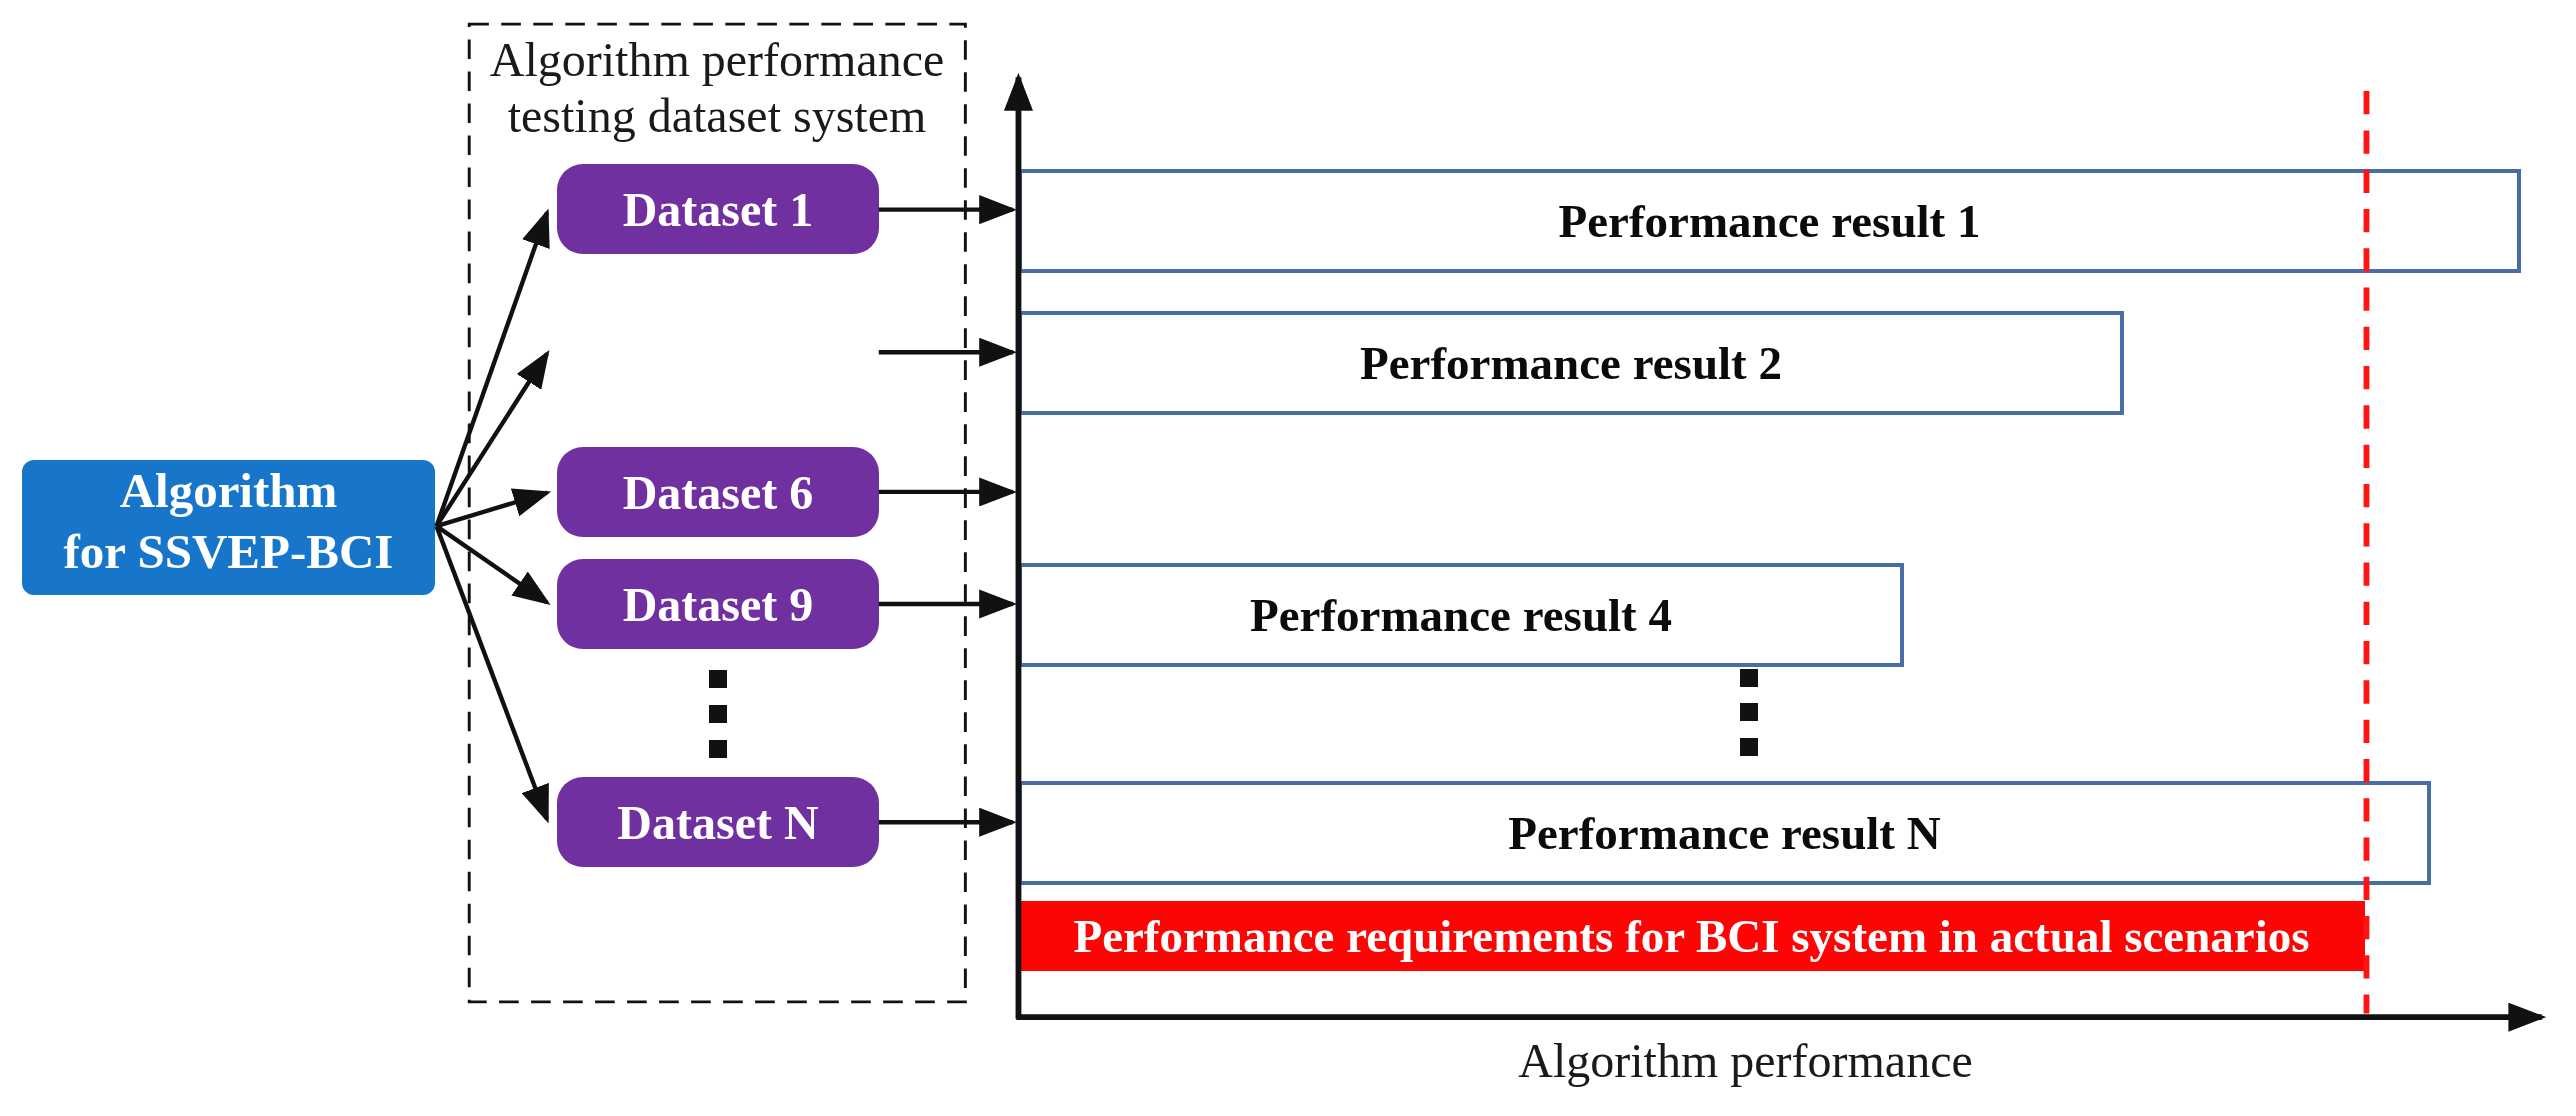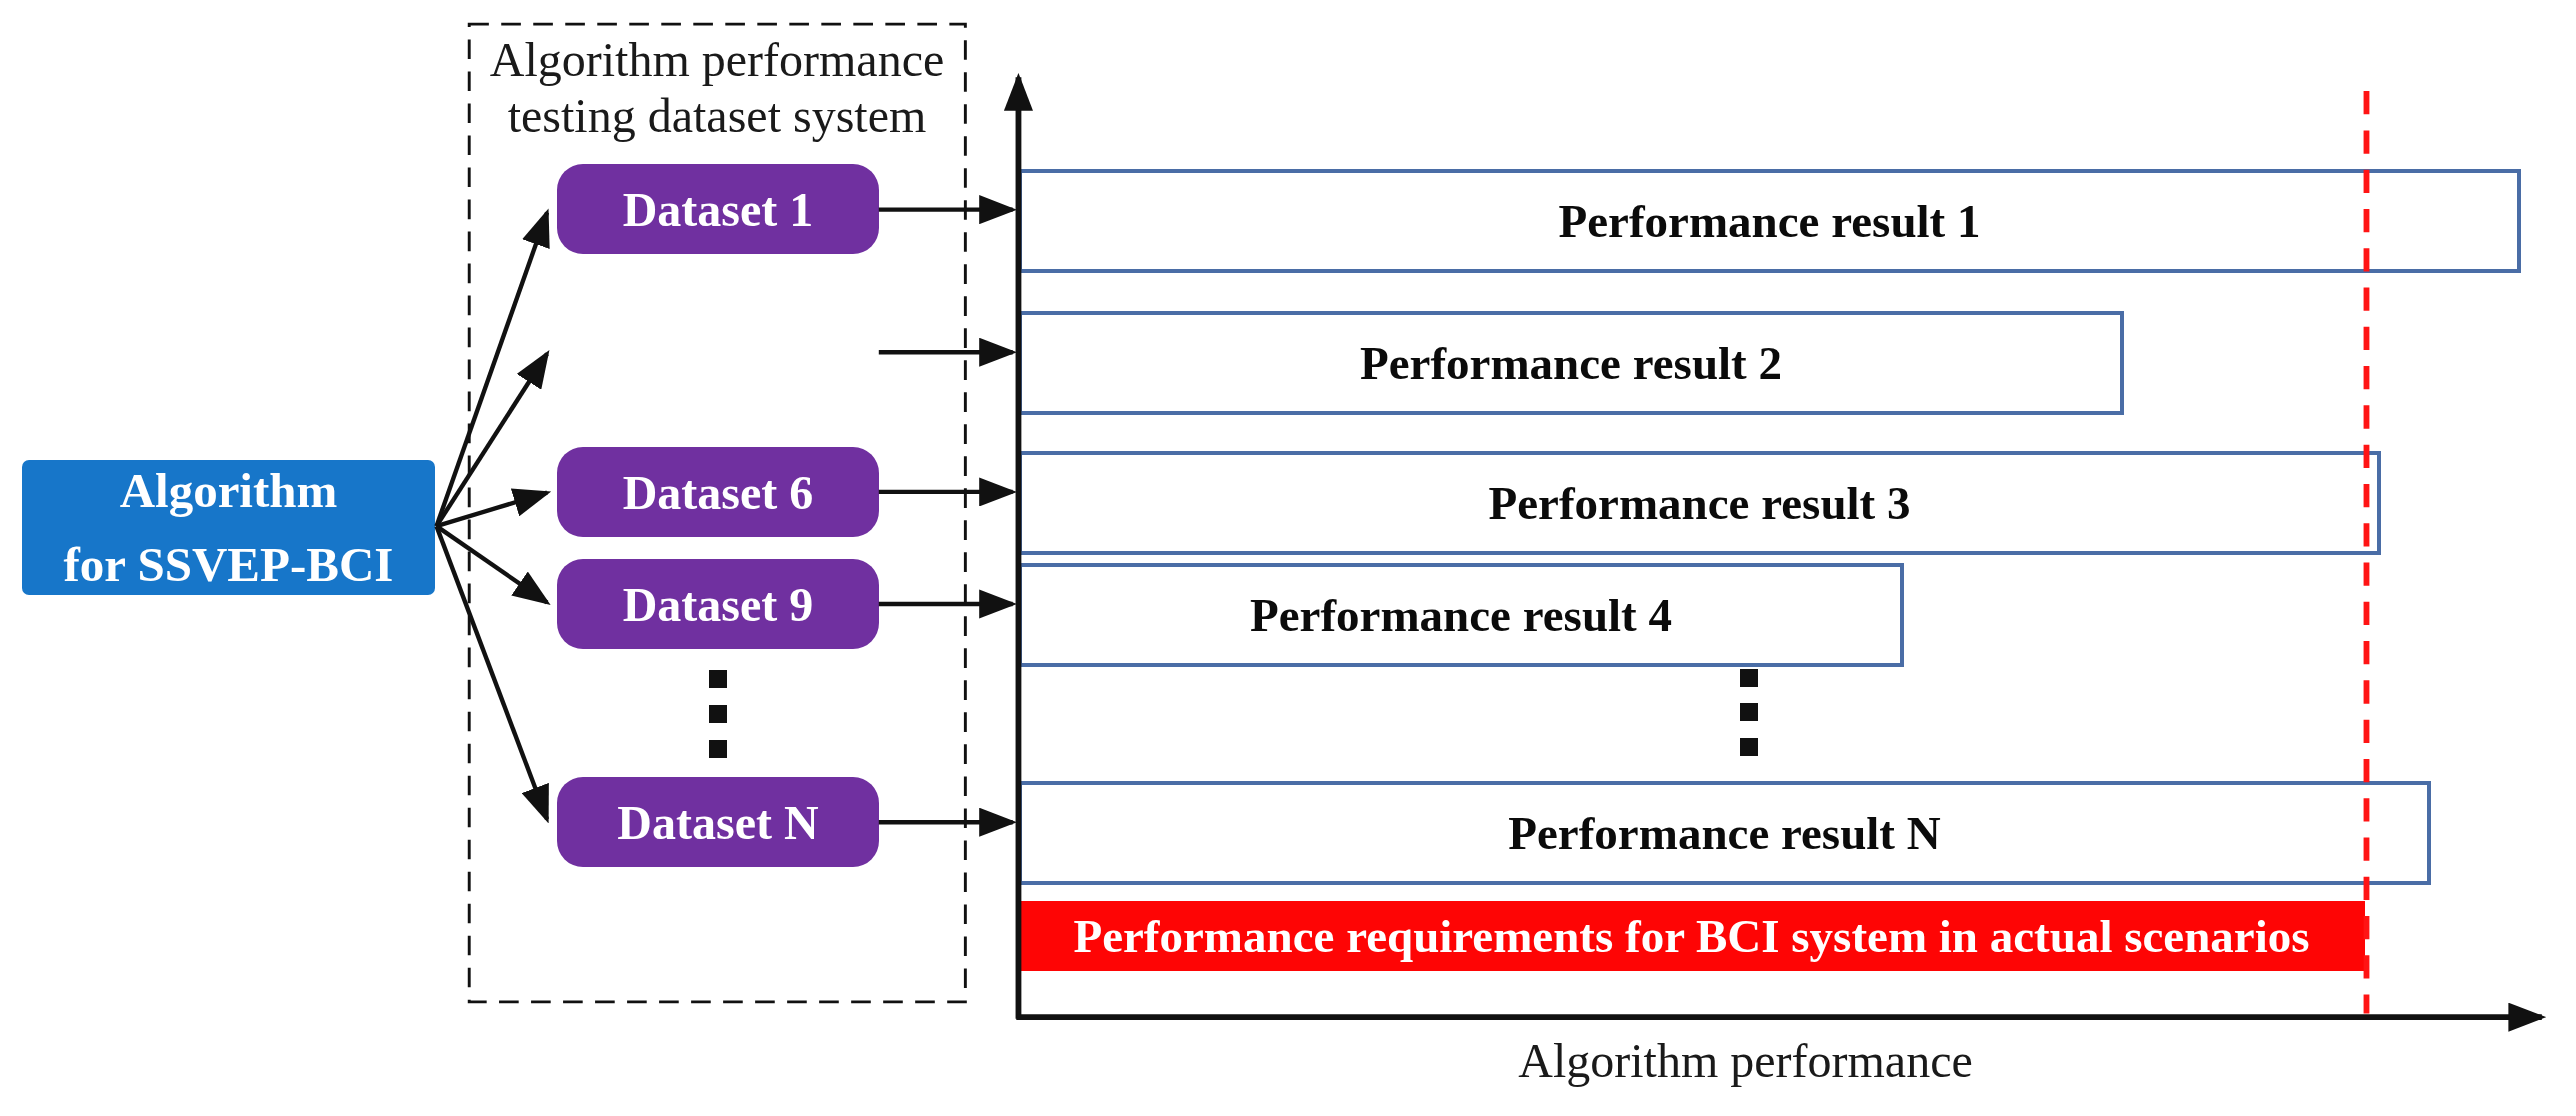--- a/index.html
+++ b/index.html
@@ -3,22 +3,22 @@
 <meta charset="utf-8">
 <style>
   html,body{margin:0;padding:0;background:#ffffff;}
   #canvas{
     position:relative;width:2576px;height:1117px;background:#ffffff;overflow:hidden;
     font-family:"Liberation Serif","DejaVu Serif",serif;
   }
   .abs{position:absolute;}
   
   .algo-box{
-    left:22px;top:460px;width:413px;height:135px;background:#1776c9;border-radius:7px;
-    display:flex;flex-direction:column;align-items:center;justify-content:space-between;
+    left:22px;top:460px;width:413px;height:135px;background:#1776c9;border-radius:12px;
+    display:flex;flex-direction:column;align-items:center;justify-content:flex-start;
     color:#ffffff;font-weight:bold;font-size:49px;line-height:1.25;text-align:center;
   }
   
   .panel-title{
     left:469px;top:32px;width:496px;text-align:center;color:#1a1a1a;
     font-size:48px;line-height:1.16;font-weight:normal;
   }
   .dataset-box{
     left:557px;width:322px;height:90px;background:#7030a0;border-radius:26px;
     display:flex;align-items:center;justify-content:center;
@@ -73,23 +73,20 @@
   <div class="abs dot" style="left:709px;top:670px"></div>
   <div class="abs dot" style="left:709px;top:705px"></div>
   <div class="abs dot" style="left:709px;top:740px"></div>
 
   <div class="abs result-bar" style="top: 169px; width: 1503px;">
       <span>Performance result 1</span>
     </div>
   <div class="abs result-bar" style="top: 311px; width: 1106px;">
       <span>Performance result 2</span>
     </div>
-  <div class="abs result-bar" style="top: 451px; width: 1363px;">
-      <span>Performance result 3</span>
-    </div>
   <div class="abs result-bar" style="top: 563px; width: 886px;">
       <span>Performance result 4</span>
     </div>
   <div class="abs result-bar" style="top: 781px; width: 1413px;">
       <span>Performance result N</span>
     </div>
 
   <div class="abs dot" style="left:1740px;top:669px"></div>
   <div class="abs dot" style="left:1740px;top:703px"></div>
   <div class="abs dot" style="left:1740px;top:738px"></div>

